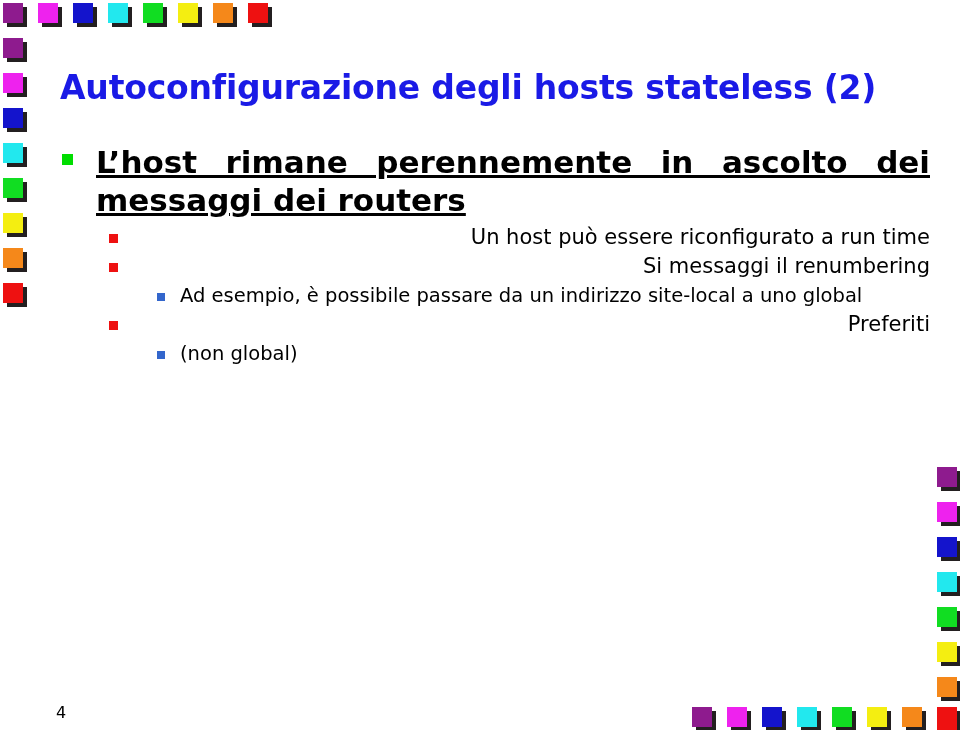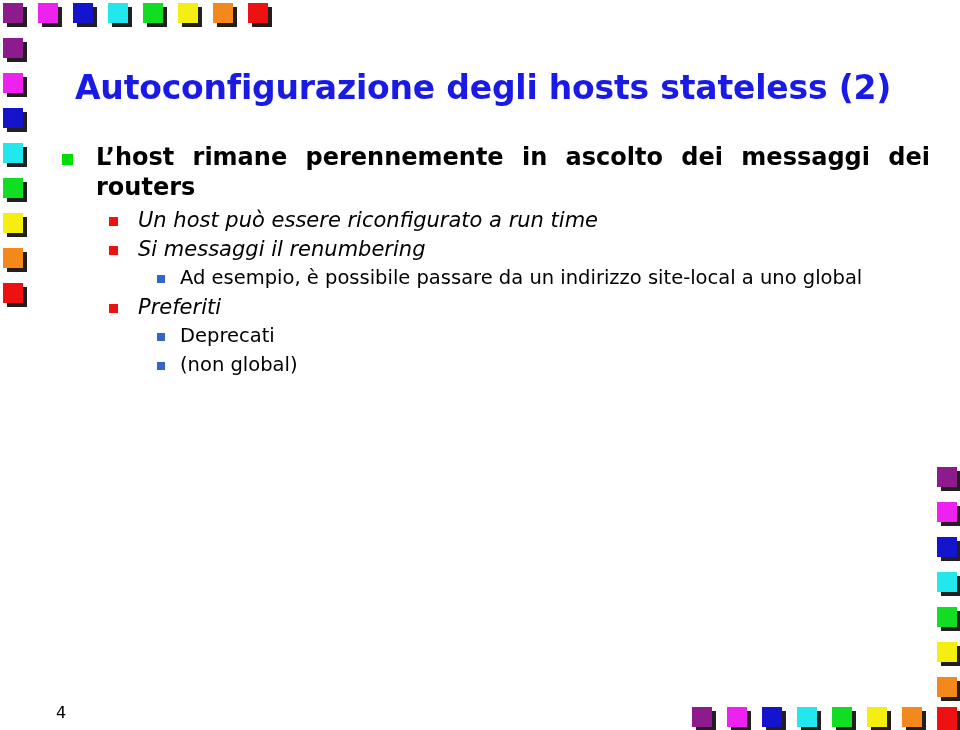--- a/index.html
+++ b/index.html
@@ -20,21 +20,21 @@
   .deco-sq {
     position: absolute;
     width: 20px;
     height: 20px;
     box-shadow: 4px 4px 0 0 #231f20;
   }
 
   
   #title {
     position: absolute;
-    left: 75px;
+    left: 60px;
     top: 70px;
     width: 880px;
     font-size: 33px;
     font-weight: bold;
     color: #1a1ae6;
     letter-spacing: -0.2px;
     line-height: 1.1;
     white-space: nowrap;
   }
 
@@ -52,25 +52,26 @@
     color: #000000;
   }
   .marker {
     position: absolute;
     display: block;
   }
 
   
   .lvl1 {
     padding-left: 38px;
-    font-size: 24px;
+    font-size: 31px;
     font-weight: bold;
     line-height: 1.24;
     text-align: justify;
     margin-bottom: 4px;
+    text-decoration: underline;
   }
   .lvl1 > .marker {
     left: 4px;
     top: 11px;
     width: 11px;
     height: 11px;
     background: #00dd00;
   }
 
   
@@ -100,21 +101,21 @@
     margin-bottom: 3px;
   }
   .lvl3 > .marker {
     left: 99px;
     top: 10px;
     width: 8px;
     height: 8px;
     background: #3366cc;
   }
   .lvl3.nojust { text-align: left; }
-  .lvl2.nojust { text-align: left; font-style: italic; }
+  .lvl2.nojust { text-align: right; }
 
   
   #page-number {
     position: absolute;
     left: 56px;
     top: 703px;
     font-size: 16px;
     color: #000000;
     font-family: "DejaVu Sans", sans-serif;
   }
@@ -166,19 +167,18 @@
     </div>
 
   <div id="title">Autoconfigurazione degli hosts stateless (2)</div>
 
   <div id="body">
       <div class="bullet lvl1"><span class="marker" style="background: rgb(0, 221, 0);"></span><span>L’host rimane perennemente in ascolto dei messaggi dei routers</span></div>
       <div class="bullet lvl2 nojust"><span class="marker" style="background: rgb(238, 17, 17);"></span><span>Un host può essere riconfigurato a run time</span></div>
       <div class="bullet lvl2 nojust"><span class="marker" style="background: rgb(238, 17, 17);"></span><span>Si messaggi il renumbering</span></div>
       <div class="bullet lvl3"><span class="marker" style="background: rgb(51, 102, 204);"></span><span>Ad esempio, è possibile passare da un indirizzo site-local a uno global</span></div>
       <div class="bullet lvl2 nojust"><span class="marker" style="background: rgb(238, 17, 17);"></span><span>Preferiti</span></div>
-      <div class="bullet lvl3 nojust"><span class="marker" style="background: rgb(51, 102, 204);"></span><span>Deprecati</span></div>
       <div class="bullet lvl3 nojust"><span class="marker" style="background: rgb(51, 102, 204);"></span><span>(non global)</span></div>
     </div>
 
   <div id="page-number">4</div>
 
 </div>
 
 </body></html>

